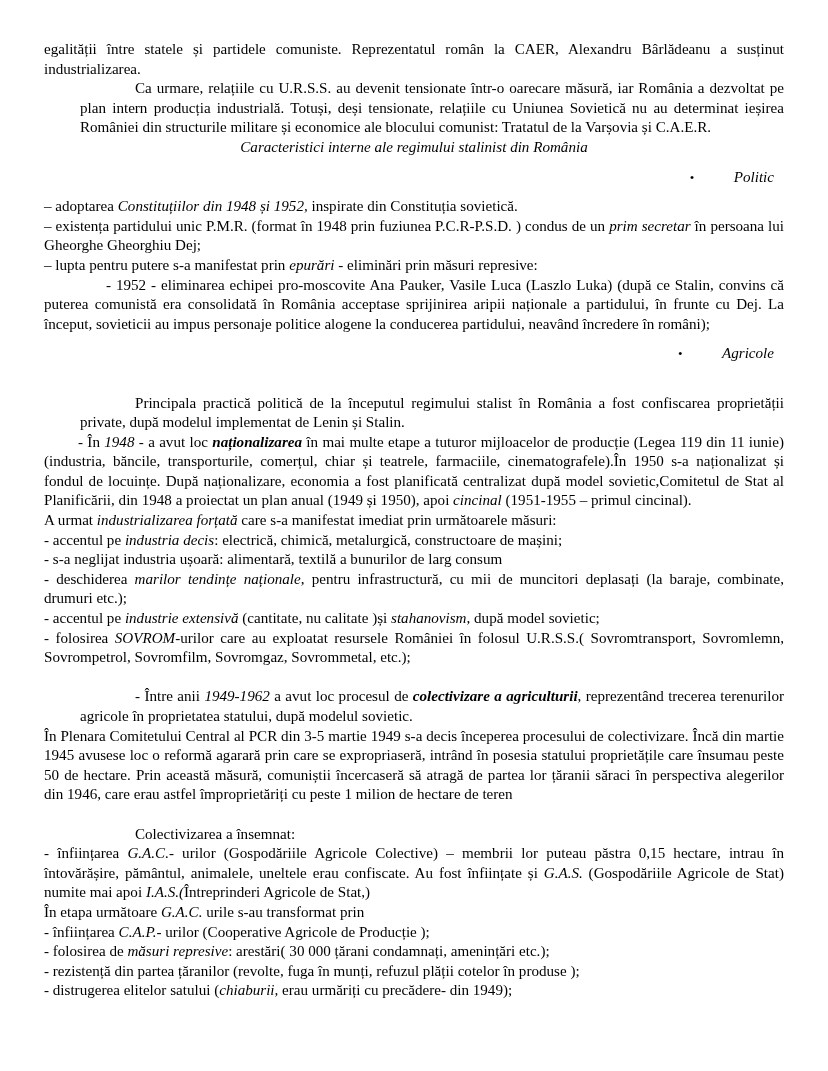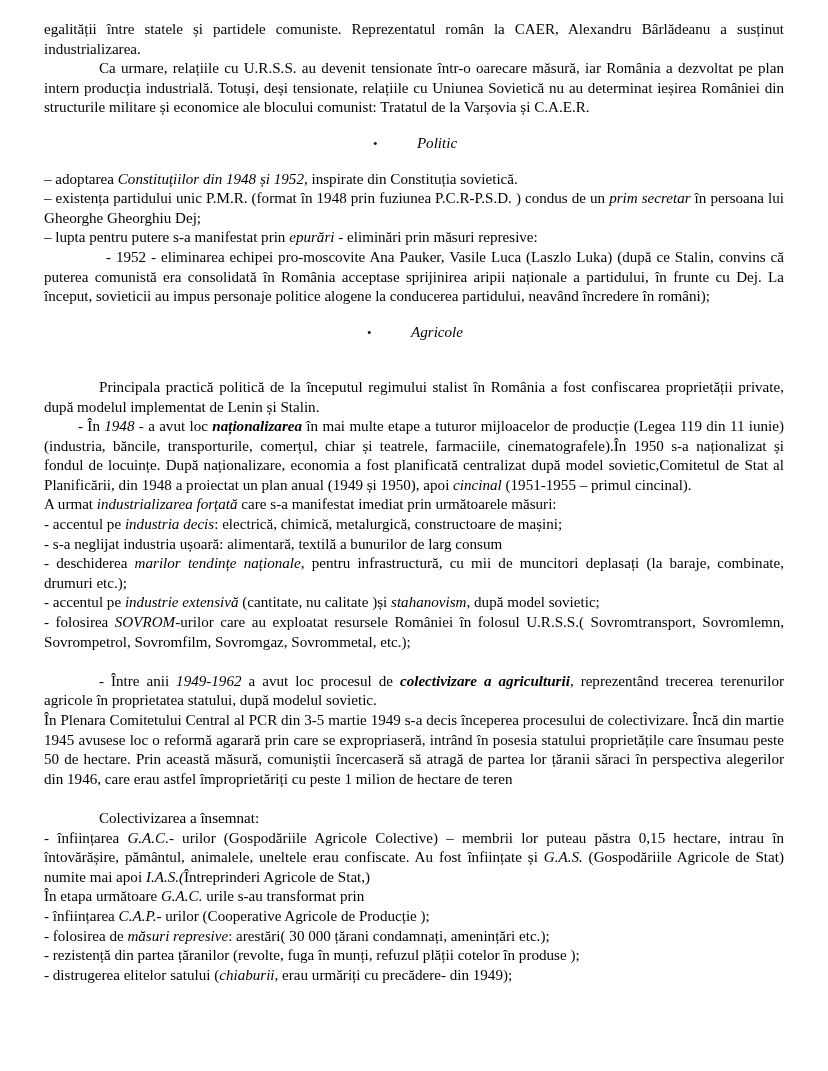--- a/index.html
+++ b/index.html
@@ -12,37 +12,38 @@
     height: 1071px;
     font-family: "Liberation Serif", "DejaVu Serif", serif;
     color: #000000;
     overflow: hidden;
   }
   #page {
     position: relative;
     width: 757px;
     height: 1071px;
     box-sizing: border-box;
-    padding: 20px 44px 0 44px;
+    padding: 40px 44px 0 44px;
   }
   .doc {
     width: 740px;
     font-size: 15.1px;
     line-height: 19.6px;
     text-align: justify;
     text-justify: inter-word;
     -webkit-hyphens: none;
     hyphens: none;
   }
   .para {
     margin: 0;
     text-align: justify;
   }
   .para.indent {
     text-indent: 55px;
+    margin-left: 36px;
   }
   .para.indent-sm {
     text-indent: 34px;
   }
   .para.indent-lg {
     text-indent: 62px;
   }
   .para.flush {
     text-indent: 0;
   }
@@ -51,23 +52,23 @@
   }
   .heading-center {
     margin: 0;
     text-align: center;
     font-style: italic;
     font-weight: normal;
     font-size: 15.1px;
     line-height: 19.6px;
   }
   .bullet-row {
-    margin: 16px;
+    margin: 10px;
     display: block;
-    text-align: center;
+    text-align: right;
     line-height: 19.6px;
   }
   .bullet-dot {
     display: inline-block;
     width: 46px;
     text-align: left;
     padding-left: 2px;
     box-sizing: border-box;
   }
   .bullet-dot::before {
@@ -90,20 +91,21 @@
 </head>
 <body>
 
 <div id="page">
   <div class="doc">
 
     <p class="para flush last-left">egalității între statele și partidele comuniste. Reprezentatul român la CAER, Alexandru Bârlădeanu a susținut industrializarea.</p>
 
     <p class="para indent last-left">Ca urmare, relațiile cu U.R.S.S. au devenit tensionate într-o oarecare măsură, iar România a dezvoltat pe plan intern producția industrială. Totuși, deși tensionate, relațiile cu Uniunea Sovietică nu au determinat ieșirea României din structurile militare și economice ale blocului comunist: Tratatul de la Varșovia și C.A.E.R.</p>
 
+    <div class="heading-center">Caracteristici interne ale regimului stalinist din România</div>
 
     <div class="bullet-row">
       <span class="bullet-dot"></span><span class="bullet-label">Politic</span>
     </div>
 
     <p class="para flush last-left">– adoptarea <i>Constituțiilor din 1948 și 1952,</i> inspirate din Constituția sovietică.</p>
 
     <p class="para flush last-left">– existența partidului  unic P.M.R. (format în 1948 prin fuziunea P.C.R-P.S.D. ) condus de un <i>prim secretar</i> în persoana lui Gheorghe Gheorghiu Dej;</p>
 
     <p class="para flush last-left">– lupta pentru putere s-a manifestat prin <i>epurări</i> - eliminări prin măsuri represive:</p>

